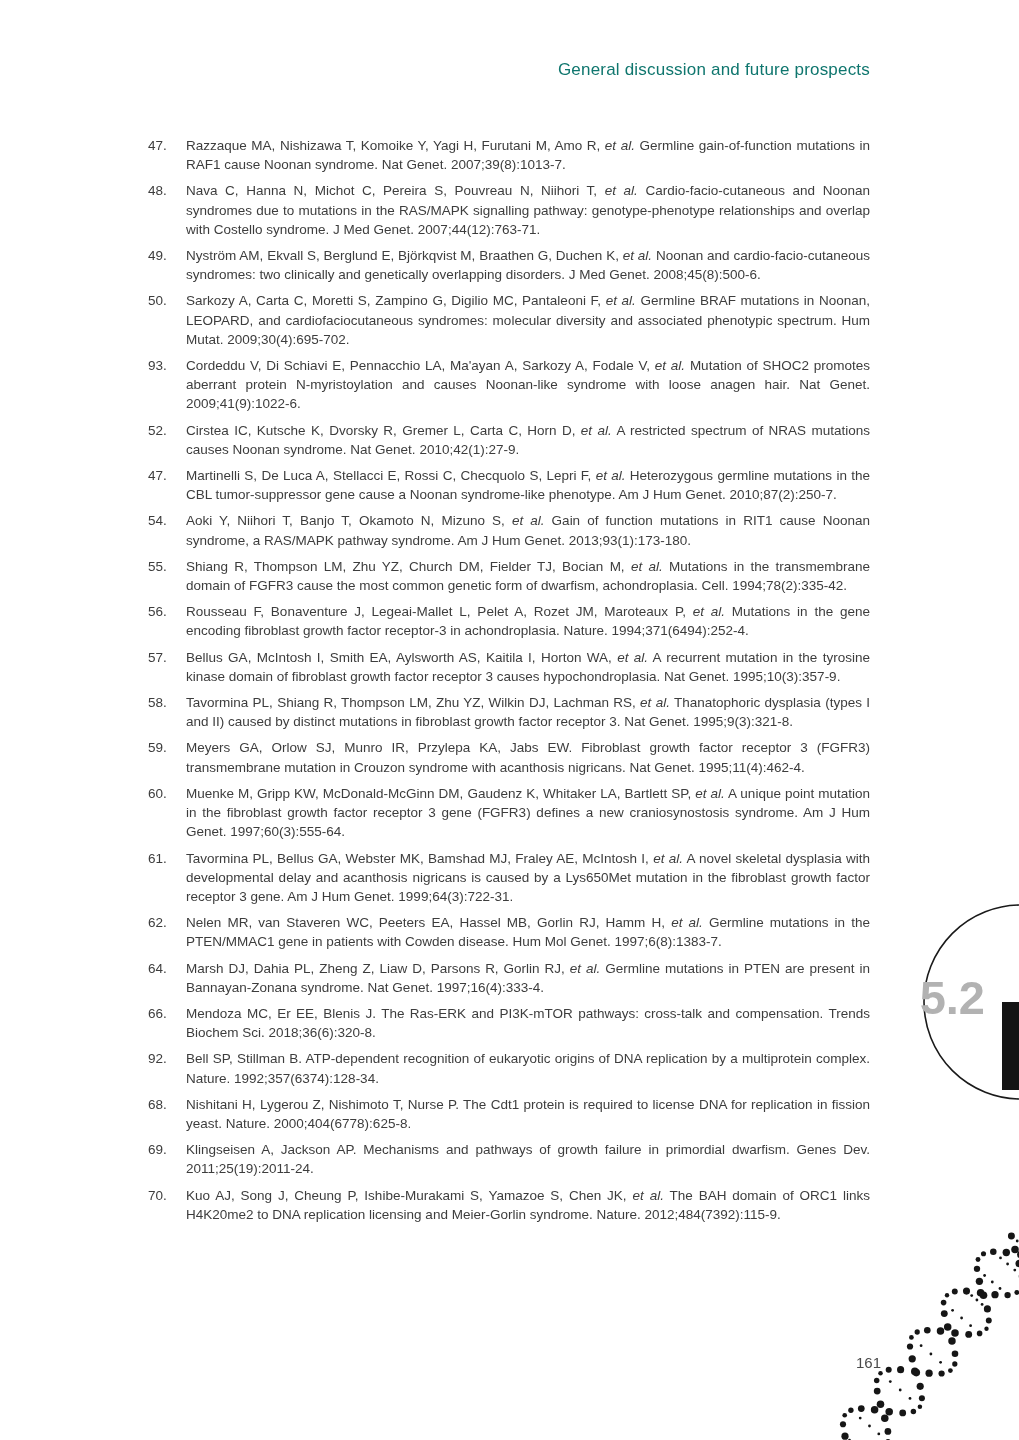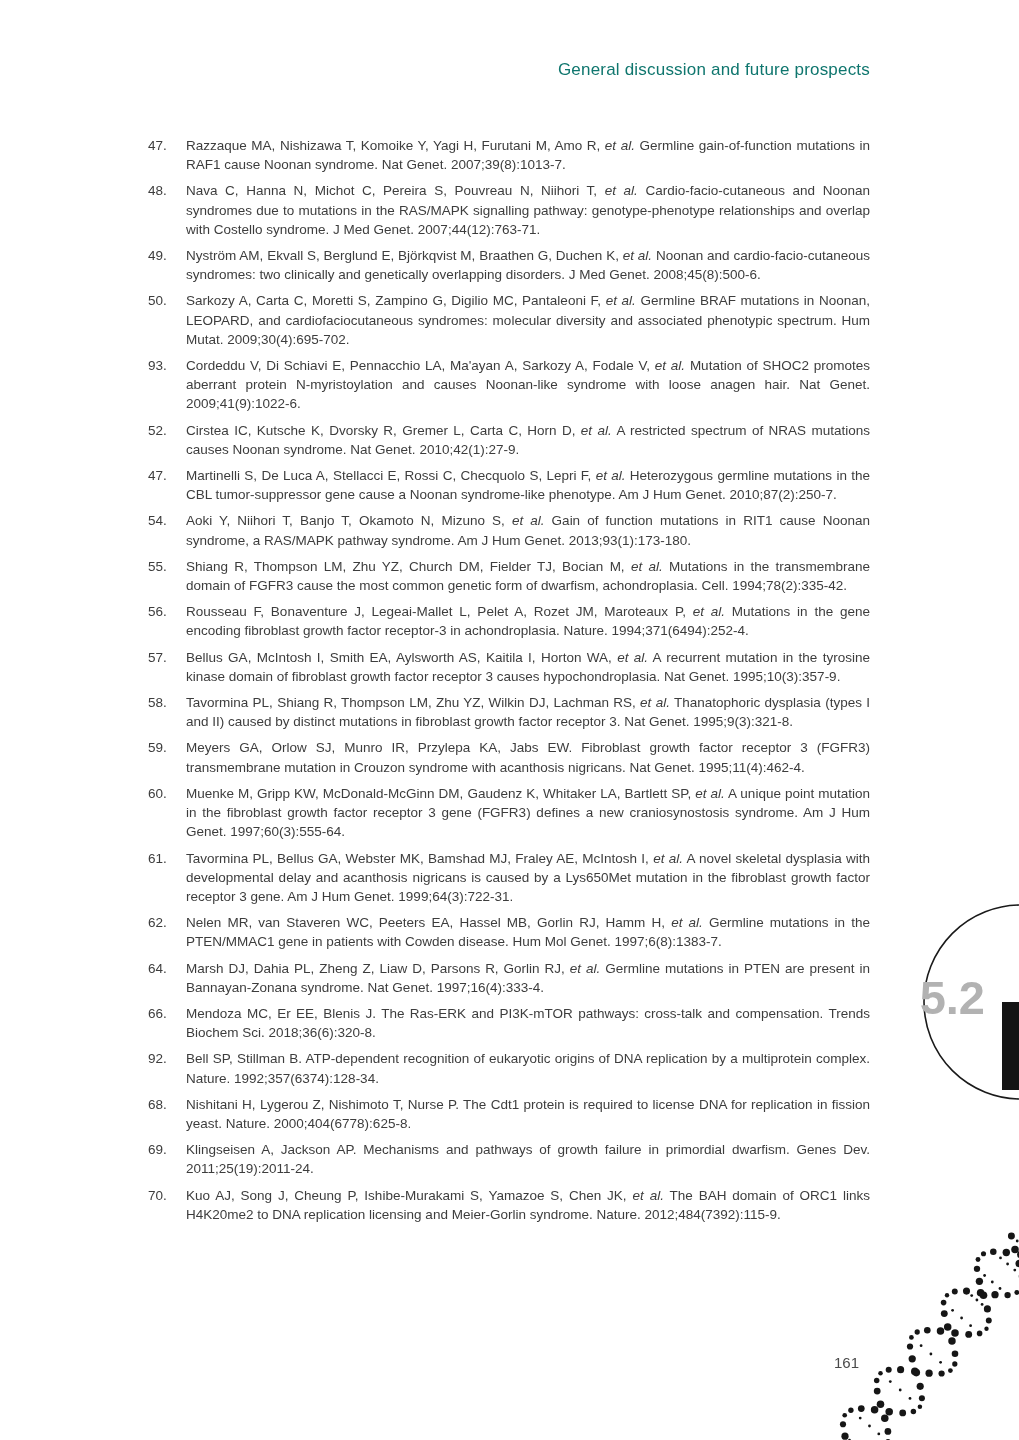--- a/index.html
+++ b/index.html
@@ -38,21 +38,21 @@
     width: 38px;
   }
   .ref-text {
     flex: 1;
     text-align: justify;
   }
   .ref-text i { font-style: italic; }
   .page-number {
     position: absolute;
     top: 1354px;
-    right: 160px;
+    right: 138px;
     font-size: 15px;
     color: #4a4a4a;
   }
   .chapter-circle-svg {
     position: absolute;
     top: 892px;
     right: 0;
     width: 120px;
     height: 220px;
   }

